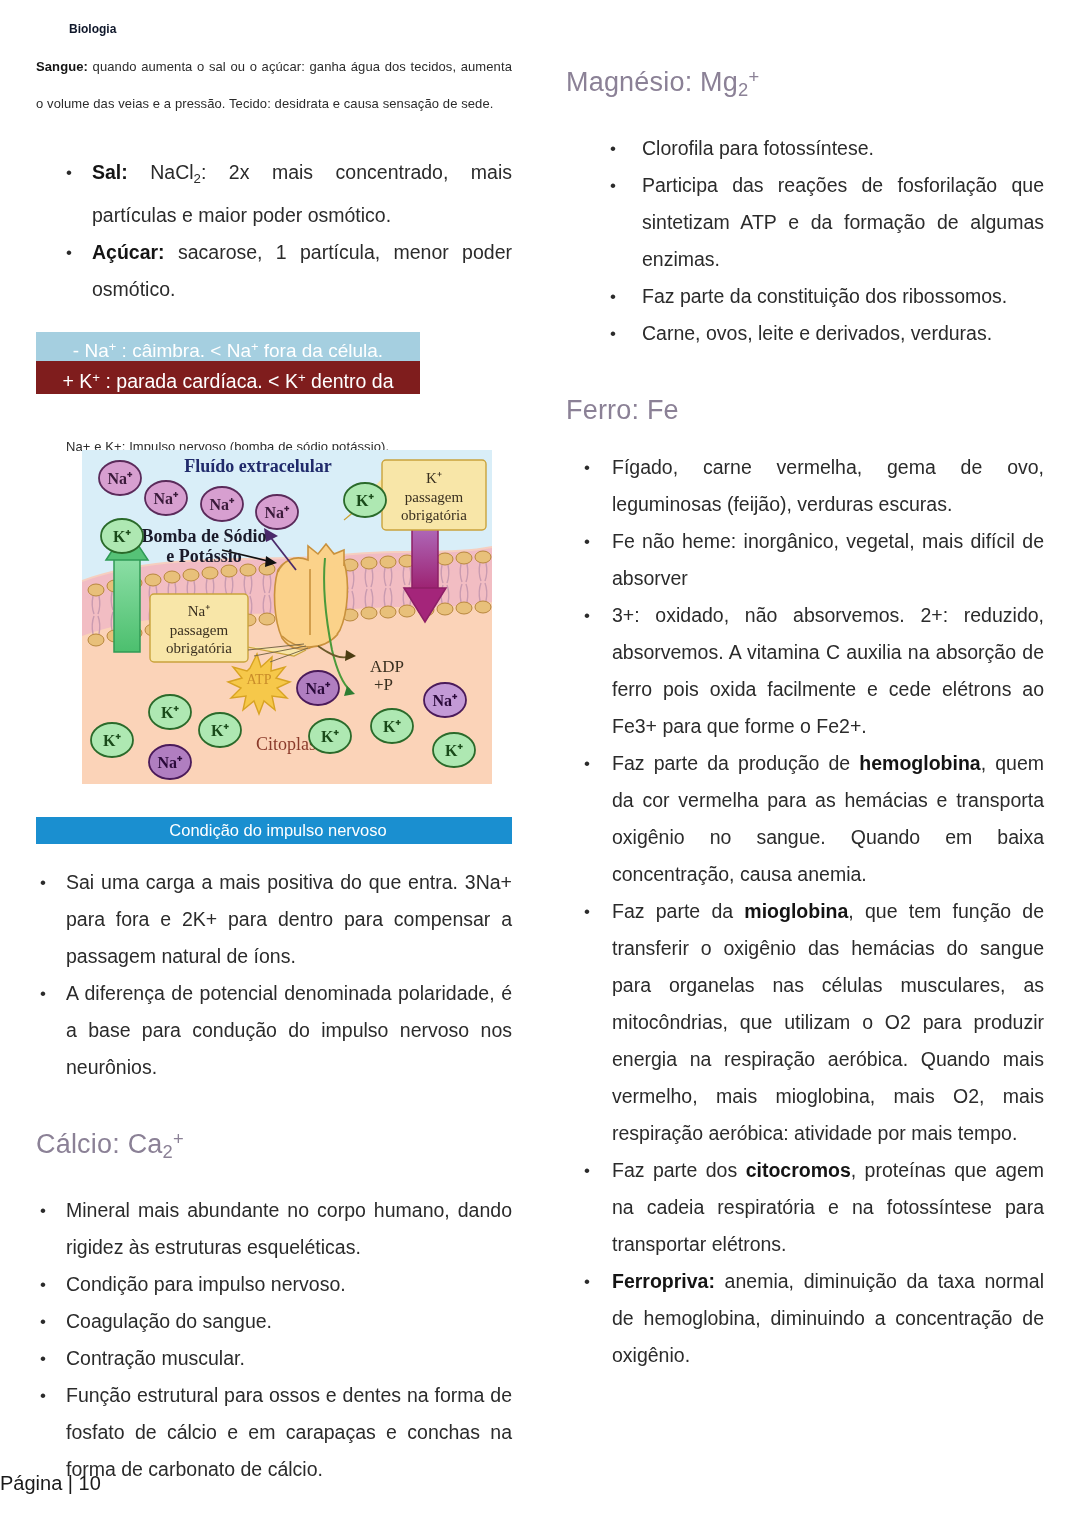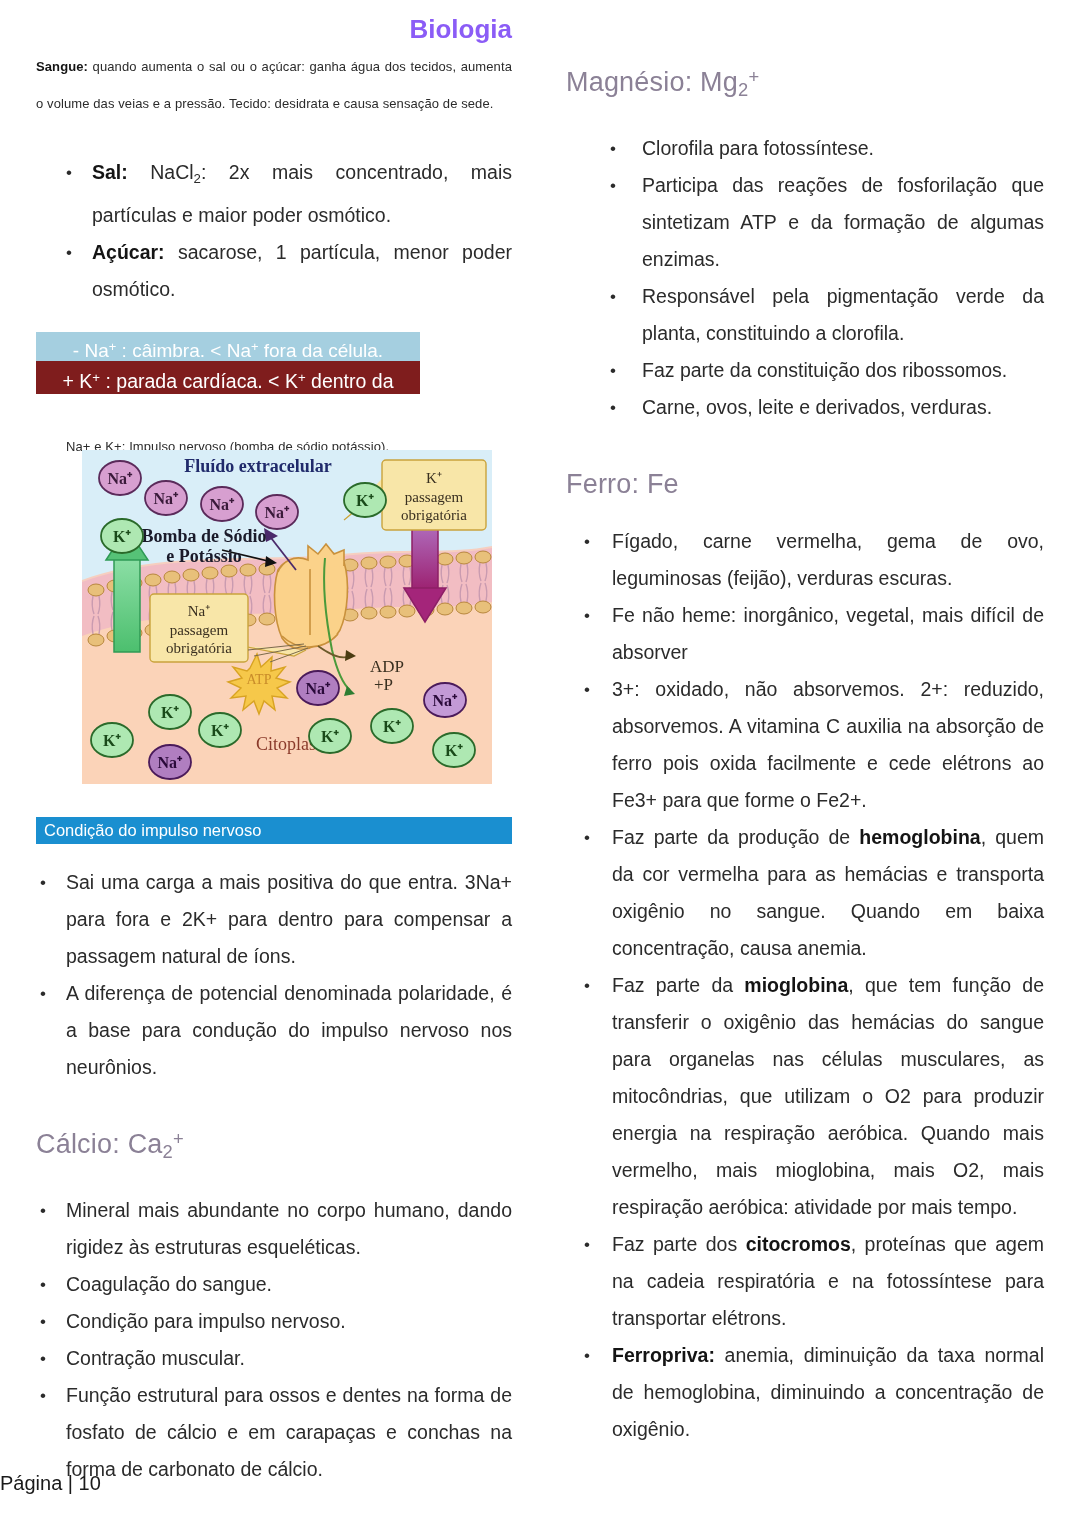--- a/index.html
+++ b/index.html
@@ -16,21 +16,21 @@
   p,ul,li{margin:0;padding:0;}
   .para{
     font-size:13px;line-height:37px;text-align:justify;
     color:#2b2b2b;letter-spacing:0.1px;
   }
   .para.nojust{text-align:left;}
   .b{font-weight:bold;color:#141414;}
   sub{font-size:0.68em;vertical-align:-0.28em;}
   sup{font-size:0.68em;vertical-align:0.45em;}
 
-  .title-small{font-size:26px;line-height:34px;font-weight:bold;color:#8b5cf6;padding-left:33px;text-align:right;}
+  .title-small{font-size:12px;line-height:34px;font-weight:bold;color:#0f172a;padding-left:33px;}
 
   .bullets{list-style:none;}
   .bullets li{
     font-size:19.5px;line-height:37px;text-align:justify;
     position:relative;color:#2b2b2b;
   }
   .bullets li::before{
     content:"\2022";position:absolute;font-size:17px;color:#2b2b2b;
   }
   
@@ -54,21 +54,21 @@
   .hl-blue{background:#a5cfe0;height:29px;}
   .hl-purple{background:#7f1d1d;height:33px;line-height:33px;font-size:19.5px;}
 
   .section-head{
     font-size:27px;line-height:34px;color:#8b8196;font-weight:normal;
     letter-spacing:0.2px;
   }
 
   .bar{
     width:476px;height:27px;background:#1a8fd0;color:#ffffff;
-    font-size:16.5px;line-height:27px;padding-left:8px;box-sizing:border-box;
+    font-size:16.5px;line-height:27px;padding-left:8px;box-sizing:border-box;text-align:center;
   }
 
   .footer{
     position:absolute;left:0;top:1472px;width:1044px;text-align:left;
     font-size:20px;color:#1a1a1a;
   }
 
   
   .fig{position:absolute;left:82px;top:450px;width:410px;height:334px;overflow:hidden;}
   .fig svg{display:block;}
@@ -122,22 +122,22 @@
     </ul>
 
     <div style="height:14px"></div>
 
     <h2 class="section-head">
       <span>Cálcio: Ca</span><sub>2</sub><sup>+</sup>
     </h2>
 
     <ul class="bullets ind-b" style="margin-top:6px;">
       <li>Mineral mais abundante no corpo humano, dando rigidez às estruturas esqueléticas.</li>
+      <li class="li-last">Condição para impulso nervoso.</li>
       <li class="li-last">Coagulação do sangue.</li>
-      <li class="li-last">Condição para impulso nervoso.</li>
       <li class="li-last">Contração muscular.</li>
       <li>Função estrutural para ossos e dentes na forma de fosfato de cálcio e em carapaças e conchas na forma de carbonato de cálcio.</li>
 
     </ul>
   </div>
 
   <div class="fig">
     <svg width="410" height="334" viewBox="0 0 410 334" xmlns="http://www.w3.org/2000/svg">
       <defs>
         <linearGradient id="gup" x1="0" y1="1" x2="0" y2="0">
@@ -346,21 +346,20 @@
 
     <div style="height:38px"></div>
 
     <h2 class="section-head">
       <span>Magnésio: Mg</span><sub>2</sub><sup>+</sup>
     </h2>
 
     <ul class="bullets ind-c" style="margin-top:6px;">
       <li class="li-last">Clorofila para fotossíntese.</li>
       <li>Participa das reações de fosforilação que sintetizam ATP e da formação de algumas enzimas.</li>
-      <li>Responsável pela pigmentação verde da planta, constituindo a clorofila.</li>
       <li class="li-last">Faz parte da constituição dos ribossomos.</li>
       <li class="li-last">Carne, ovos, leite e derivados, verduras.</li>
     </ul>
 
     <div style="height:18px"></div>
 
     <h2 class="section-head">Ferro: Fe</h2>
 
     <ul class="bullets ind-d" style="margin-top:4px;">
       <li>Fígado, carne vermelha, gema de ovo, leguminosas (feijão), verduras escuras.</li>

